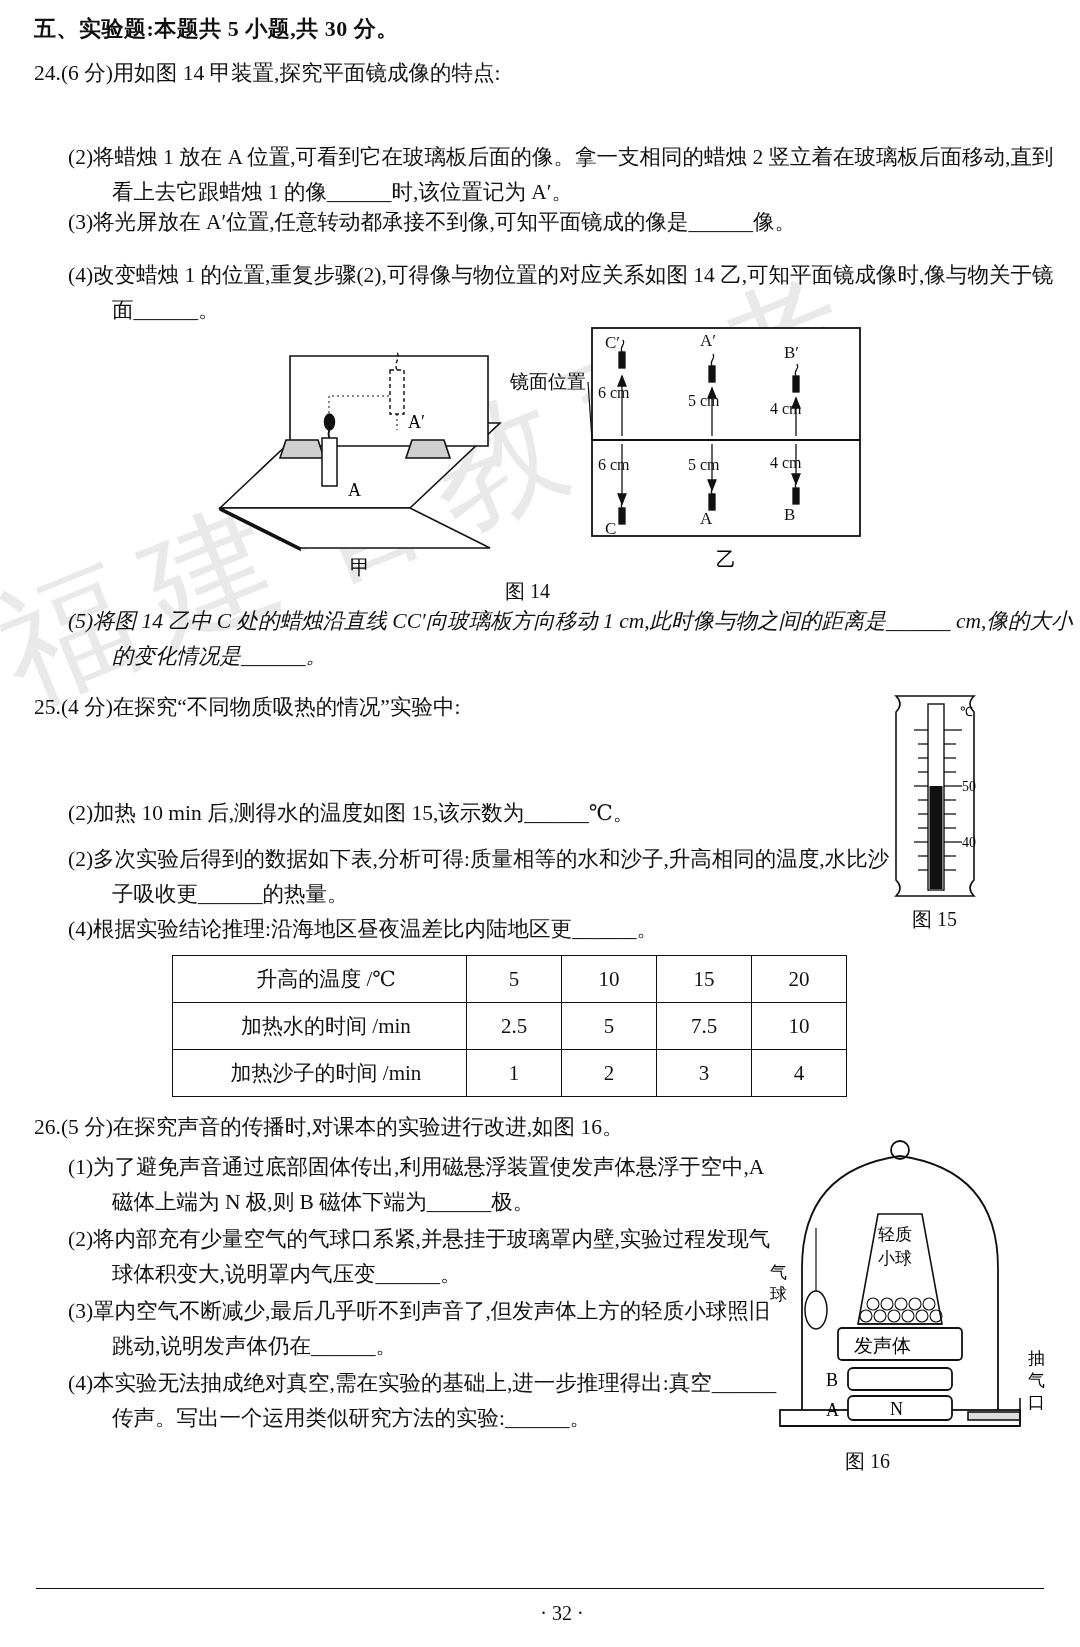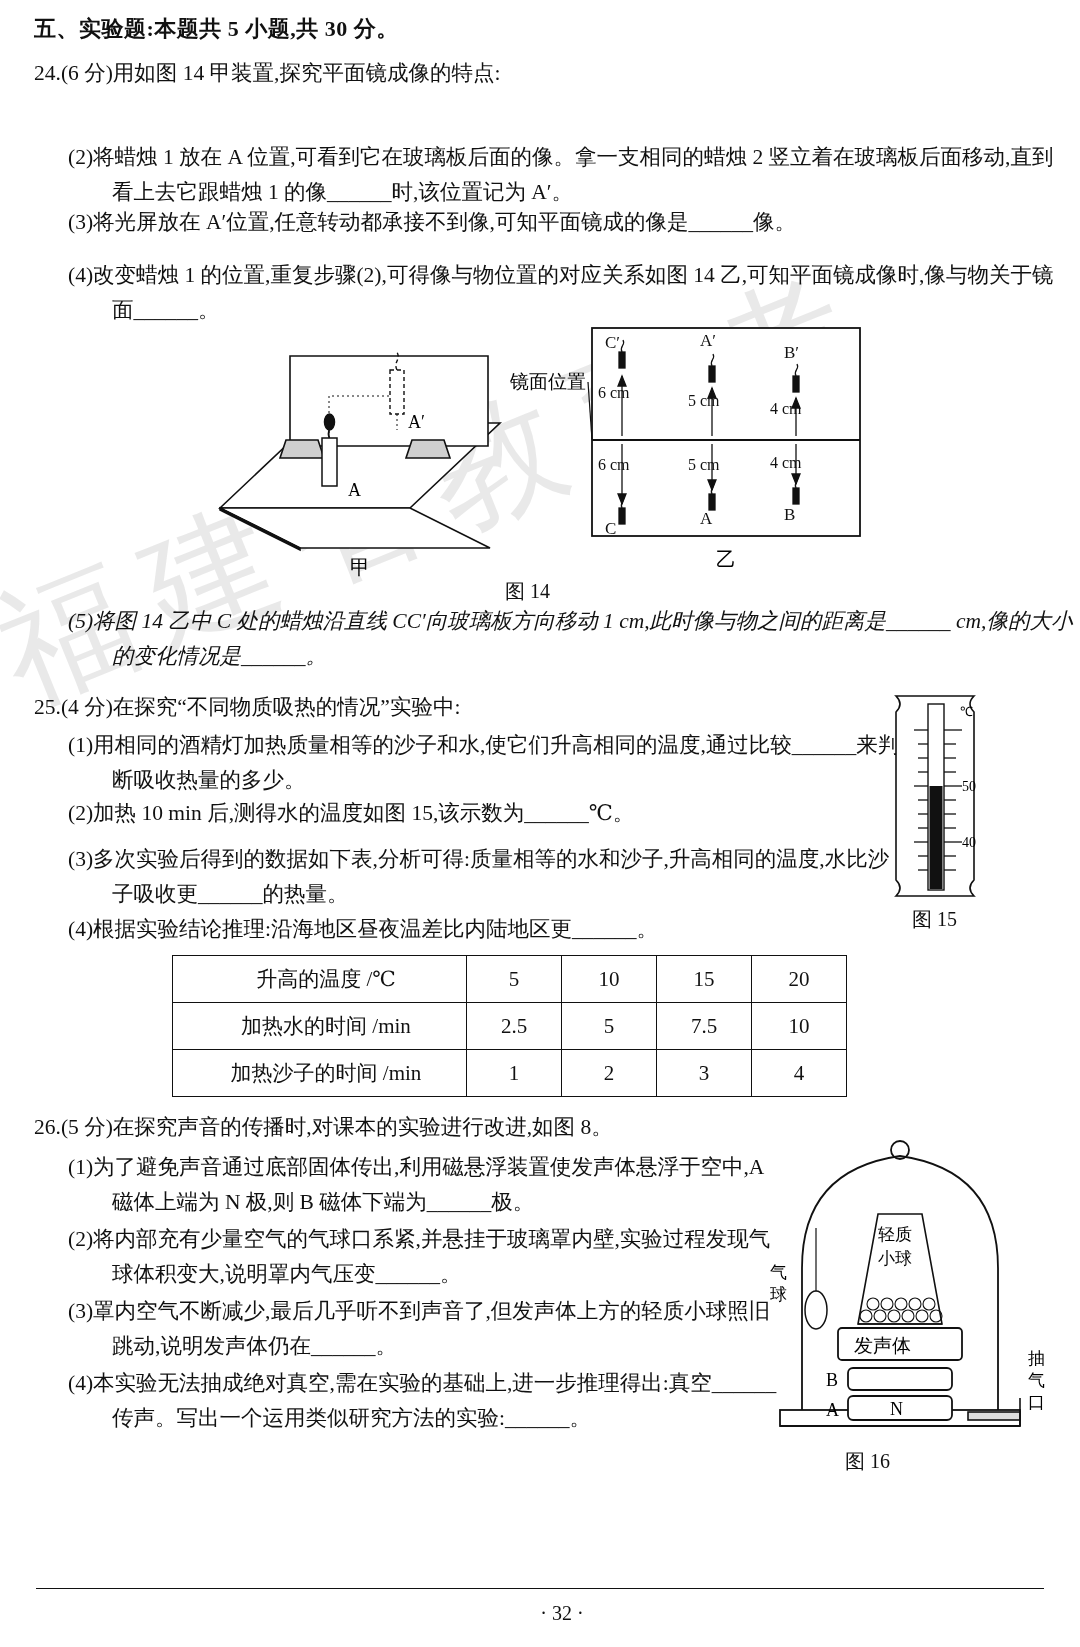--- a/index.html
+++ b/index.html
@@ -146,23 +146,22 @@
       <text x="516" y="248" font-size="20">乙</text>
     </svg>
   </div>
   <div id="fig14-cap">图 14</div>
 
   <div class="q hang" style="left:68px;top:604px;width:962px;line-height:1.62;font-style:italic;">(5)将图 14 乙中 C 处的蜡烛沿直线 CC′向玻璃板方向移动 1 cm,此时像与物之间的距离是______ cm,像的大小的变化情况是______。</div>
 
   <div class="q" style="left:34px;top:692px;">
     <span>25.</span><span>(4 分)</span><span>在探究“不同物质吸热的情况”实验中:</span>
   </div>
-  <div class="q hang" style="left:68px;top:728px;width:790px;line-height:1.62;">(1)用相同的酒精灯加热质量相等的沙子和水,使它们升高相同的温度,通过比较______来判断吸收热量的多少。</div>
   <div class="q hang" style="left:68px;top:798px;width:790px;">(2)加热 10 min 后,测得水的温度如图 15,该示数为______℃。</div>
-  <div class="q hang" style="left:68px;top:842px;width:790px;line-height:1.62;">(3)多次实验后得到的数据如下表,分析可得:质量相等的水和沙子,升高相同的温度,水比沙子吸收更______的热量。</div>
+  <div class="q hang" style="left:68px;top:842px;width:790px;line-height:1.62;">(2)多次实验后得到的数据如下表,分析可得:质量相等的水和沙子,升高相同的温度,水比沙子吸收更______的热量。</div>
   <div class="q hang" style="left:68px;top:914px;width:790px;">(4)根据实验结论推理:沿海地区昼夜温差比内陆地区更______。</div>
 
   <div id="fig15">
     <svg width="100" height="215" viewBox="0 0 100 215">
       <path d="M10,6 Q18,14 10,22 L10,190 Q18,198 10,206 L88,206 Q80,198 88,190 L88,22 Q80,14 88,6 Z" fill="#fff" stroke="#111" stroke-width="1.6"></path>
       <rect x="42" y="14" width="16" height="186" fill="#fff" stroke="#111" stroke-width="1.4"></rect>
       <rect x="43.5" y="96" width="13" height="103" fill="#111"></rect>
       <g stroke="#111" stroke-width="1.3">
         <line x1="58" y1="40" x2="76" y2="40"></line>
         <line x1="58" y1="54" x2="70" y2="54"></line>
@@ -214,21 +213,21 @@
       <td class="first">加热沙子的时间 /min</td>
       <td class="val">1</td>
       <td class="val">2</td>
       <td class="val">3</td>
       <td class="val">4</td>
     </tr>
   </tbody>
     </table>
 
   <div class="q" style="left:34px;top:1112px;">
-    <span>26.</span><span>(5 分)</span><span>在探究声音的传播时,对课本的实验进行改进,如图 8。</span>
+    <span>26.</span><span>(5 分)</span><span>在探究声音的传播时,对课本的实验进行改进,如图 16。</span>
   </div>
   <div class="q hang" style="left:68px;top:1150px;width:672px;line-height:1.62;">(1)为了避免声音通过底部固体传出,利用磁悬浮装置使发声体悬浮于空中,A 磁体上端为 N 极,则 B 磁体下端为______极。</div>
   <div class="q hang" style="left:68px;top:1222px;width:672px;line-height:1.62;">(2)将内部充有少量空气的气球口系紧,并悬挂于玻璃罩内壁,实验过程发现气球体积变大,说明罩内气压变______。</div>
   <div class="q hang" style="left:68px;top:1294px;width:672px;line-height:1.62;">(3)罩内空气不断减少,最后几乎听不到声音了,但发声体上方的轻质小球照旧跳动,说明发声体仍在______。</div>
   <div class="q hang" style="left:68px;top:1366px;width:672px;line-height:1.62;">(4)本实验无法抽成绝对真空,需在实验的基础上,进一步推理得出:真空______传声。写出一个运用类似研究方法的实验:______。</div>
 
   <div id="fig16">
     <svg width="300" height="300" viewBox="0 0 300 300">
 
       <g fill="none" stroke="#111" stroke-width="1.8">

